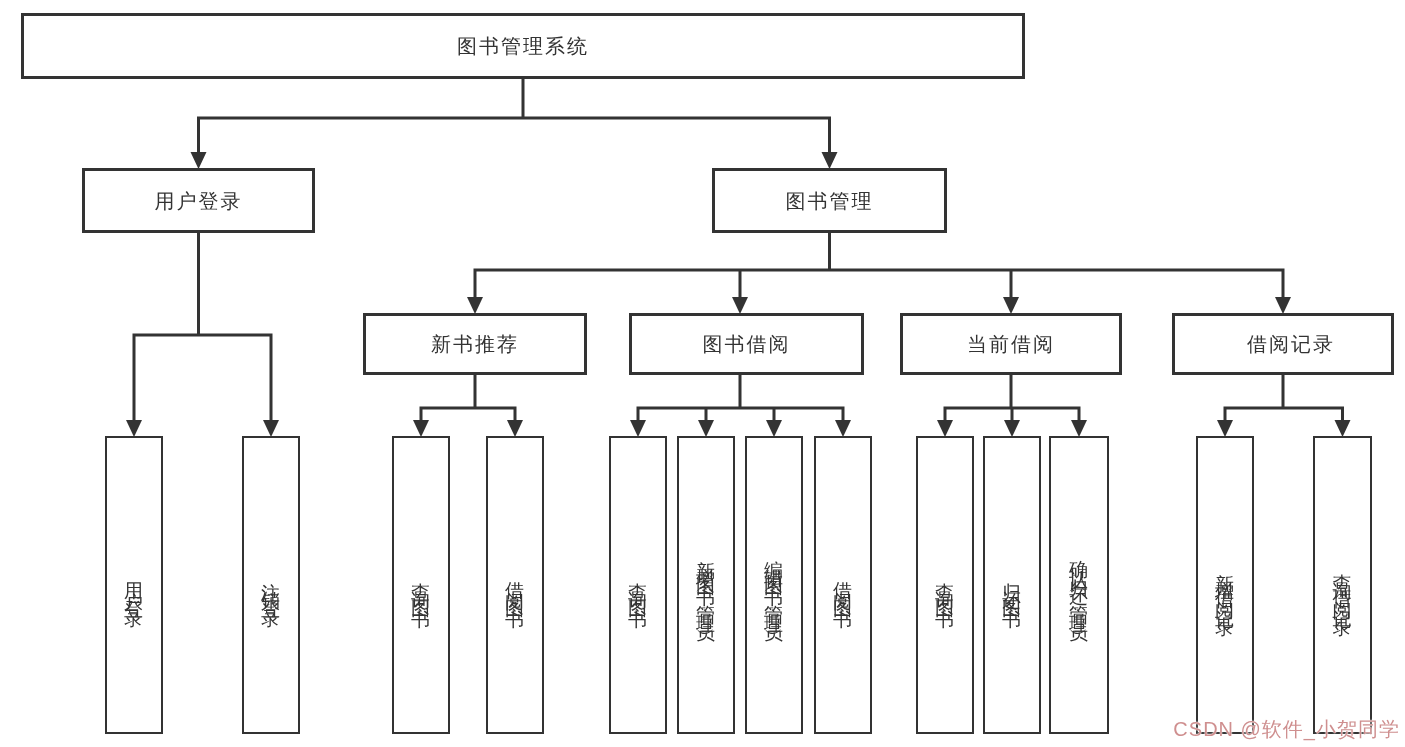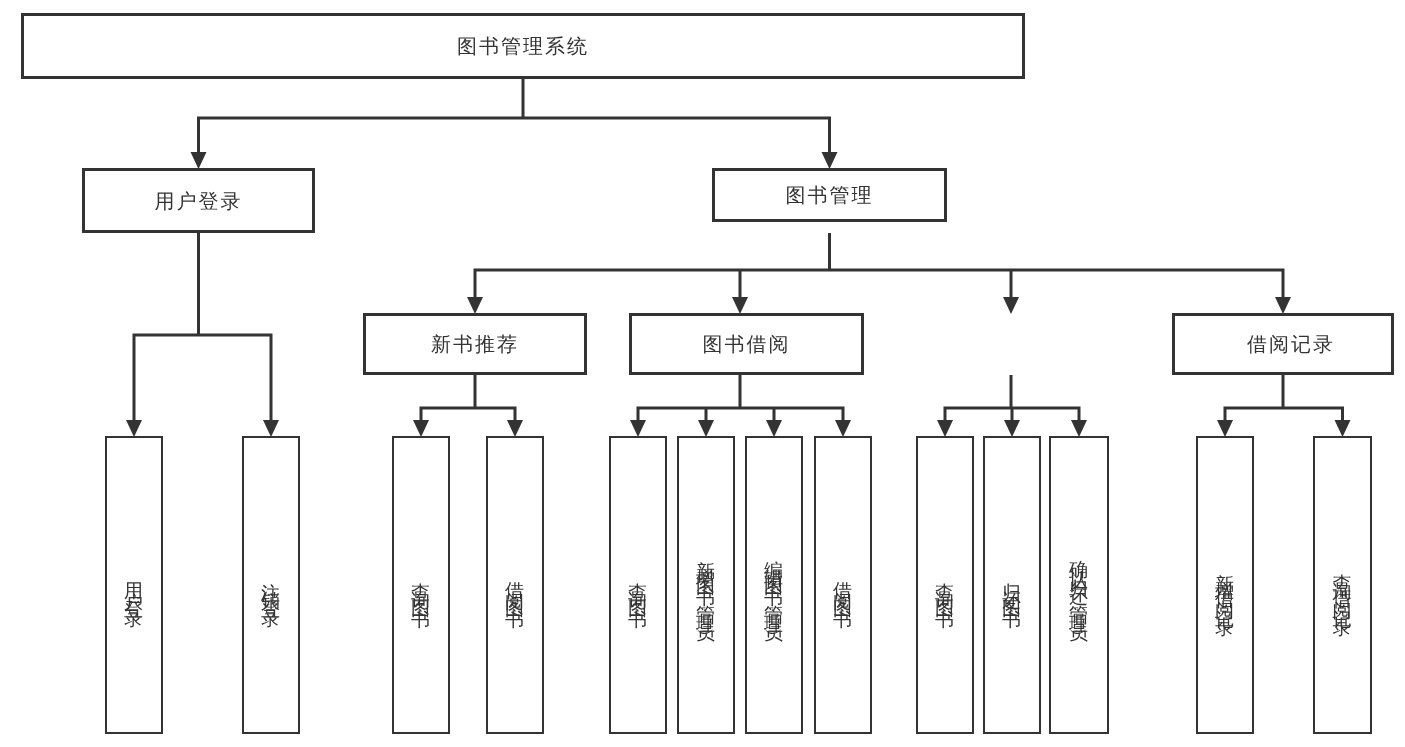--- a/index.html
+++ b/index.html
@@ -78,30 +78,32 @@
       <polygon points="835,420 851,420 843,437" fill="#333333"></polygon>
       <polygon points="937,420 953,420 945,437" fill="#333333"></polygon>
       <polygon points="1004,420 1020,420 1012,437" fill="#333333"></polygon>
       <polygon points="1071,420 1087,420 1079,437" fill="#333333"></polygon>
       <polygon points="1217,420 1233,420 1225,437" fill="#333333"></polygon>
       <polygon points="1334.5,420 1350.5,420 1342.5,437" fill="#333333"></polygon>
     </svg>
 
   <div class="node" style="left: 21px; top: 13px; width: 1004px; height: 66px; border-color: rgb(51, 51, 51); color: rgb(51, 51, 51);">图书管理系统</div>
     <div class="node" style="left: 82px; top: 168px; width: 233px; height: 65px; border-color: rgb(51, 51, 51); color: rgb(51, 51, 51);">用户登录</div>
-    <div class="node" style="left: 712px; top: 168px; width: 235px; height: 54px; border-color: rgb(51, 51, 51); color: rgb(51, 51, 51);">图书管理</div>
+    <div class="node" style="left: 712px; top: 168px; width: 235px; height: 65px; border-color: rgb(51, 51, 51); color: rgb(51, 51, 51);">图书管理</div>
     <div class="node" style="left: 363px; top: 313px; width: 224px; height: 62px; border-color: rgb(51, 51, 51); color: rgb(51, 51, 51);">新书推荐</div>
     <div class="node" style="left: 629px; top: 313px; width: 235px; height: 62px; border-color: rgb(51, 51, 51); color: rgb(51, 51, 51);">图书借阅</div>
+    <div class="node" style="left: 900px; top: 313px; width: 222px; height: 62px; border-color: rgb(51, 51, 51); color: rgb(51, 51, 51);">当前借阅</div>
     <div class="node" style="left: 1172px; top: 313px; width: 222px; height: 62px; border-color: rgb(51, 51, 51); color: rgb(51, 51, 51); padding-left: 16px;">借阅记录</div>
     <div class="node leaf" style="left: 105px; top: 436px; width: 58px; height: 298px; border-color: rgb(51, 51, 51); color: rgb(51, 51, 51);">用户登录</div>
     <div class="node leaf" style="left: 242px; top: 436px; width: 58px; height: 298px; border-color: rgb(51, 51, 51); color: rgb(51, 51, 51);">注销登录</div>
     <div class="node leaf" style="left: 392px; top: 436px; width: 58px; height: 298px; border-color: rgb(51, 51, 51); color: rgb(51, 51, 51);">查询图书</div>
     <div class="node leaf" style="left: 486px; top: 436px; width: 58px; height: 298px; border-color: rgb(51, 51, 51); color: rgb(51, 51, 51);">借阅图书</div>
     <div class="node leaf" style="left: 609px; top: 436px; width: 58px; height: 298px; border-color: rgb(51, 51, 51); color: rgb(51, 51, 51);">查询图书</div>
     <div class="node leaf" style="left: 677px; top: 436px; width: 58px; height: 298px; border-color: rgb(51, 51, 51); color: rgb(51, 51, 51);">新增图书（管理员）</div>
     <div class="node leaf" style="left: 745px; top: 436px; width: 58px; height: 298px; border-color: rgb(51, 51, 51); color: rgb(51, 51, 51);">编辑图书（管理员）</div>
     <div class="node leaf" style="left: 814px; top: 436px; width: 58px; height: 298px; border-color: rgb(51, 51, 51); color: rgb(51, 51, 51);">借阅图书</div>
     <div class="node leaf" style="left: 916px; top: 436px; width: 58px; height: 298px; border-color: rgb(51, 51, 51); color: rgb(51, 51, 51);">查询图书</div>
     <div class="node leaf" style="left: 983px; top: 436px; width: 58px; height: 298px; border-color: rgb(51, 51, 51); color: rgb(51, 51, 51);">归还图书</div>
     <div class="node leaf" style="left: 1049px; top: 436px; width: 60px; height: 298px; border-color: rgb(51, 51, 51); color: rgb(51, 51, 51);">确认归还（管理员）</div>
     <div class="node leaf" style="left: 1196px; top: 436px; width: 58px; height: 298px; border-color: rgb(51, 51, 51); color: rgb(51, 51, 51);">新增借阅记录</div>
     <div class="node leaf" style="left: 1313px; top: 436px; width: 59px; height: 298px; border-color: rgb(51, 51, 51); color: rgb(51, 51, 51);">查询借阅记录</div>
+    <div id="watermark" style="color: rgb(207, 143, 143);">CSDN @软件_小贺同学</div>
 </div>
 
 </body></html>

